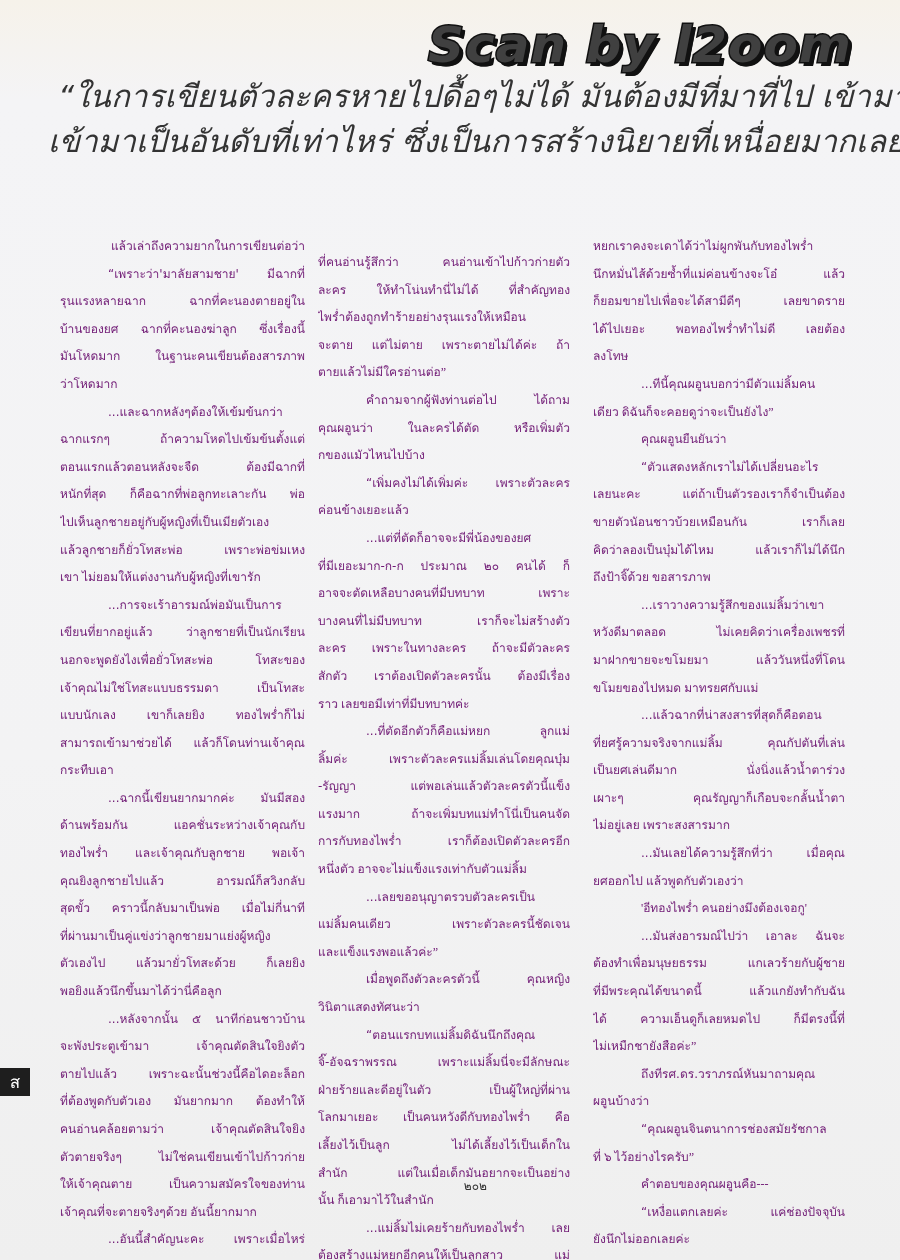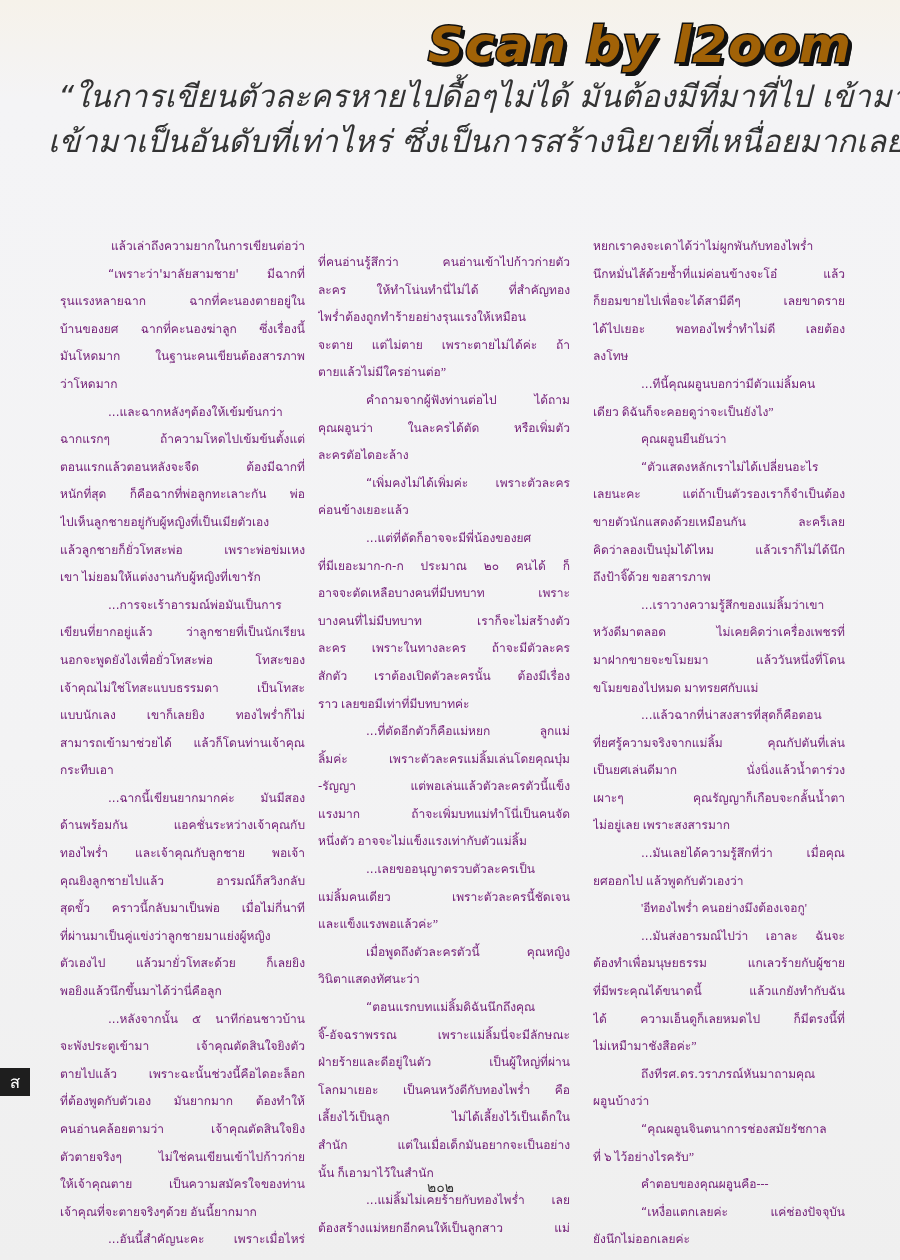--- a/index.html
+++ b/index.html
@@ -5,21 +5,21 @@
   html, body { margin: 0; padding: 0; }
   body {
     width: 900px; height: 1260px; overflow: hidden; position: relative;
     background: linear-gradient(180deg, #f6f2ea 0%, #f4f4f6 8%, #f3f3f4 60%, #efefef 100%);
     font-family: "DejaVu Sans", "Liberation Sans", sans-serif;
     color: #2a2a2a;
   }
   .watermark {
     position: absolute; left: 428px; top: 8px; width: 450px; height: 74px;
     font-family: "DejaVu Sans", sans-serif; font-weight: bold; font-style: italic;
-    font-size: 50px; line-height: 74px; color: #a16207; letter-spacing: 1px;
+    font-size: 50px; line-height: 74px; color: #404040; letter-spacing: 1px;
     -webkit-text-stroke: 3px #111;
     text-shadow: 4px 4px 0 #111, 3px 4px 0 #111, 4px 3px 0 #111;
     paint-order: stroke fill;
     white-space: nowrap;
   }
   .pull-quote {
     position: absolute; left: 48px; top: 74px; width: 820px;
     font-family: "DejaVu Sans", sans-serif; font-style: italic;
     font-size: 31px; line-height: 45px; color: #333; text-align: center;
     font-weight: normal; letter-spacing: 0.2px;
@@ -37,22 +37,22 @@
   .line { display: block; white-space: nowrap; overflow: hidden; text-align: justify; text-align-last: justify; }
   .line.last { text-align-last: left; font-family: Liberation Serif, serif; }
   .line.ind { padding-left: 48px; }
   .line.right { text-align: right; text-align-last: right; }
   .side-tab {
     position: absolute; left: 0; top: 1068px; width: 30px; height: 28px;
     background: #1e1e1e; color: #fff; font-size: 17px; line-height: 28px;
     text-align: center; font-family: "DejaVu Sans", sans-serif;
   }
   .page-number {
-    position: absolute; left: 427px; top: 1176px; width: 60px; text-align: left;
-    font-size: 14px; color: #333; font-family: "DejaVu Sans", sans-serif;
+    position: absolute; left: 427px; top: 1176px; width: 60px; text-align: right;
+    font-size: 12px; color: #333; font-family: "DejaVu Sans", sans-serif;
   }
 </style>
 </head>
 <body>
 
 <div class="watermark">Scan by l2oom</div>
 
 <div class="pull-quote">
   <span class="ln ln1">“ในการเขียนตัวละครหายไปดื้อๆไม่ได้  มันต้องมีที่มาที่ไป  เข้ามาใหม่ต้องมีที่มา</span>
   <span class="ln">เข้ามาเป็นอันดับที่เท่าไหร่  ซึ่งเป็นการสร้างนิยายที่เหนื่อยมากเลย”</span>
@@ -98,34 +98,35 @@
     <span class="line ind">...อันนี้สำคัญนะคะ    เพราะเมื่อไหร่</span>
   </div>
 <div class="column col2">
     <span class="line ">ที่คนอ่านรู้สึกว่า    คนอ่านเข้าไปก้าวก่ายตัว</span>
     <span class="line ">ละคร   ให้ทำโน่นทำนี่ไม่ได้    ที่สำคัญทอง</span>
     <span class="line ">ไพร่ำต้องถูกทำร้ายอย่างรุนแรงให้เหมือน</span>
     <span class="line ">จะตาย   แต่ไม่ตาย   เพราะตายไม่ได้ค่ะ   ถ้า</span>
     <span class="line last">ตายแล้วไม่มีใครอ่านต่อ”</span>
     <span class="line ind">คำถามจากผู้ฟังท่านต่อไป    ได้ถาม</span>
     <span class="line ">คุณผอูนว่า   ในละครได้ตัด    หรือเพิ่มตัว</span>
-    <span class="line last">ละครตัอไดอะล้าง</span>
+    <span class="line last">กของแมัวไหนไปบ้าง</span>
     <span class="line ind">“เพิ่มคงไม่ได้เพิ่มค่ะ เพราะตัวละคร</span>
     <span class="line last">ค่อนข้างเยอะแล้ว</span>
     <span class="line ind">...แต่ที่ตัดก็อาจจะมีพี่น้องของยศ</span>
     <span class="line ">ที่มีเยอะมาก-ก-ก  ประมาณ  ๒๐  คนได้  ก็</span>
     <span class="line ">อาจจะตัดเหลือบางคนที่มีบทบาท    เพราะ</span>
     <span class="line ">บางคนที่ไม่มีบทบาท    เราก็จะไม่สร้างตัว</span>
     <span class="line ">ละคร  เพราะในทางละคร  ถ้าจะมีตัวละคร</span>
     <span class="line ">สักตัว  เราต้องเปิดตัวละครนั้น  ต้องมีเรื่อง</span>
     <span class="line last">ราว    เลยขอมีเท่าที่มีบทบาทค่ะ</span>
     <span class="line ind">...ที่ตัดอีกตัวก็คือแม่หยก    ลูกแม่</span>
     <span class="line ">ลิ้มค่ะ  เพราะตัวละครแม่ลิ้มเล่นโดยคุณบุ๋ม</span>
     <span class="line ">-รัญญา    แต่พอเล่นแล้วตัวละครตัวนี้แข็ง</span>
     <span class="line ">แรงมาก   ถ้าจะเพิ่มบทแม่ทำโนี่เป็นคนจัด</span>
+    <span class="line ">การกับทองไพร่ำ   เราก็ต้องเปิดตัวละครอีก</span>
     <span class="line last">หนึ่งตัว    อาจจะไม่แข็งแรงเท่ากับตัวแม่ลิ้ม</span>
     <span class="line ind">...เลยขออนุญาตรวบตัวละครเป็น</span>
     <span class="line ">แม่ลิ้มคนเดียว     เพราะตัวละครนี้ชัดเจน</span>
     <span class="line last">และแข็งแรงพอแล้วค่ะ”</span>
     <span class="line ind">เมื่อพูดถึงตัวละครตัวนี้     คุณหญิง</span>
     <span class="line last">วินิตาแสดงทัศนะว่า</span>
     <span class="line ind">“ตอนแรกบทแม่ลิ้มดิฉันนึกถึงคุณ</span>
     <span class="line ">จิ๊-อัจฉราพรรณ  เพราะแม่ลิ้มนี่จะมีลักษณะ</span>
     <span class="line ">ฝ่ายร้ายและดีอยู่ในตัว     เป็นผู้ใหญ่ที่ผ่าน</span>
     <span class="line ">โลกมาเยอะ  เป็นคนหวังดีกับทองไพร่ำ  คือ</span>
@@ -139,40 +140,40 @@
     <span class="line ">หยกเราคงจะเดาได้ว่าไม่ผูกพันกับทองไพร่ำ</span>
     <span class="line ">นึกหมั่นไส้ด้วยซ้ำที่แม่ค่อนข้างจะโอ๋    แล้ว</span>
     <span class="line ">ก็ยอมขายไปเพื่อจะได้สามีดีๆ  เลยขาดราย</span>
     <span class="line ">ได้ไปเยอะ     พอทองไพร่ำทำไม่ดี   เลยต้อง</span>
     <span class="line last">ลงโทษ</span>
     <span class="line ind">...ทีนี้คุณผอูนบอกว่ามีตัวแม่ลิ้มคน</span>
     <span class="line last">เดียว    ดิฉันก็จะคอยดูว่าจะเป็นยังไง”</span>
     <span class="line ind last">คุณผอูนยืนยันว่า</span>
     <span class="line ind">“ตัวแสดงหลักเราไม่ได้เปลี่ยนอะไร</span>
     <span class="line ">เลยนะคะ   แต่ถ้าเป็นตัวรองเราก็จำเป็นต้อง</span>
-    <span class="line ">ขายตัวนักแสดงด้วยเหมือนกัน    ละคร็เลย</span>
+    <span class="line ">ขายตัวนัอนชาวบ้วยเหมือนกัน    เราก็เลย</span>
     <span class="line ">คิดว่าลองเป็นบุ๋มได้ไหม   แล้วเราก็ไม่ได้นึก</span>
     <span class="line last">ถึงป้าจิ๊ด้วย    ขอสารภาพ</span>
     <span class="line ind">...เราวางความรู้สึกของแม่ลิ้มว่าเขา</span>
     <span class="line ">หวังดีมาตลอด    ไม่เคยคิดว่าเครื่องเพชรที่</span>
     <span class="line ">มาฝากขายจะขโมยมา     แล้ววันหนึ่งที่โดน</span>
     <span class="line last">ขโมยของไปหมด     มาทรยศกับแม่</span>
     <span class="line ind">...แล้วฉากที่น่าสงสารที่สุดก็คือตอน</span>
     <span class="line ">ที่ยศรู้ความจริงจากแม่ลิ้ม  คุณกัปตันที่เล่น</span>
     <span class="line ">เป็นยศเล่นดีมาก      นั่งนิ่งแล้วน้ำตาร่วง</span>
     <span class="line ">เผาะๆ     คุณรัญญาก็เกือบจะกลั้นน้ำตา</span>
     <span class="line last">ไม่อยู่เลย    เพราะสงสารมาก</span>
     <span class="line ind">...มันเลยได้ความรู้สึกที่ว่า   เมื่อคุณ</span>
     <span class="line last">ยศออกไป    แล้วพูดกับตัวเองว่า</span>
     <span class="line ind last">'อีทองไพร่ำ  คนอย่างมึงต้องเจอกู'</span>
     <span class="line ind">...มันส่งอารมณ์ไปว่า  เอาละ  ฉันจะ</span>
     <span class="line ">ต้องทำเพื่อมนุษยธรรม  แกเลวร้ายกับผู้ชาย</span>
     <span class="line ">ที่มีพระคุณได้ขนาดนี้   แล้วแกยังทำกับฉัน</span>
     <span class="line ">ได้    ความเอ็นดูก็เลยหมดไป    ก็มีตรงนี้ที่</span>
-    <span class="line last">ไม่เหมืามาชังสือค่ะ”</span>
+    <span class="line last">ไม่เหมืกชายังสือค่ะ”</span>
     <span class="line ind">ถึงทีรศ.ดร.วราภรณ์หันมาถามคุณ</span>
     <span class="line last">ผอูนบ้างว่า</span>
     <span class="line ind">“คุณผอูนจินตนาการช่องสมัยรัชกาล</span>
     <span class="line last">ที่  ๖  ไว้อย่างไรครับ”</span>
     <span class="line ind last">คำตอบของคุณผอูนคือ---</span>
     <span class="line ind">“เหงื่อแตกเลยค่ะ    แค่ช่องปัจจุบัน</span>
     <span class="line last">ยังนึกไม่ออกเลยค่ะ</span>
   </div>
 
 <div class="side-tab">ส</div>

